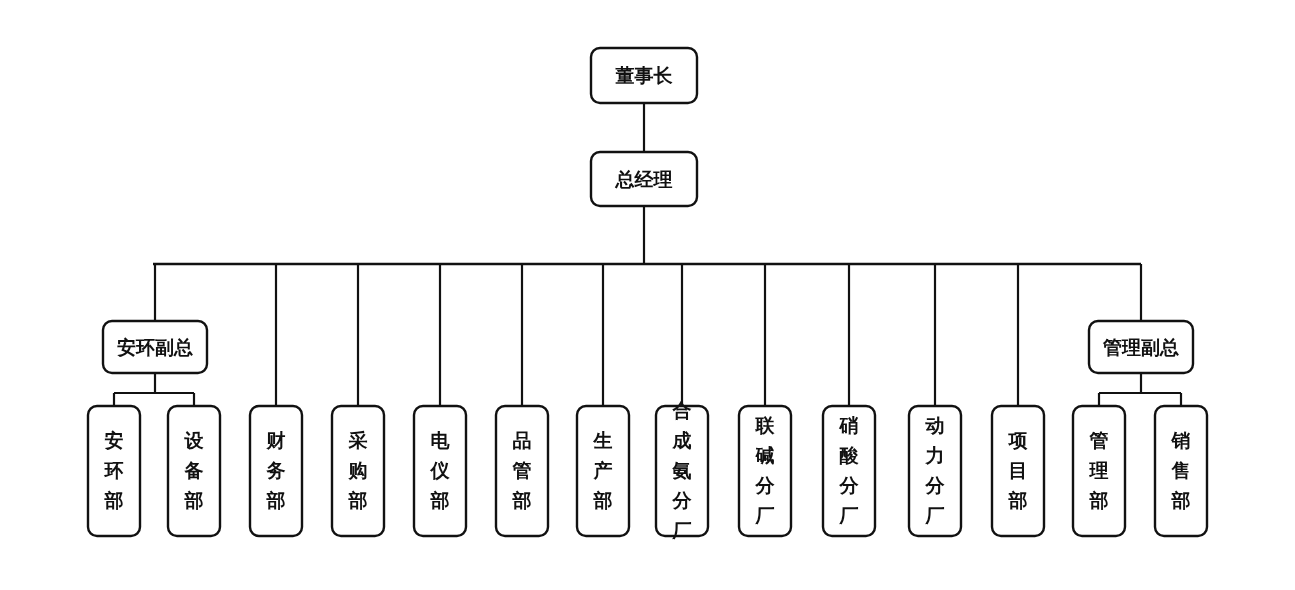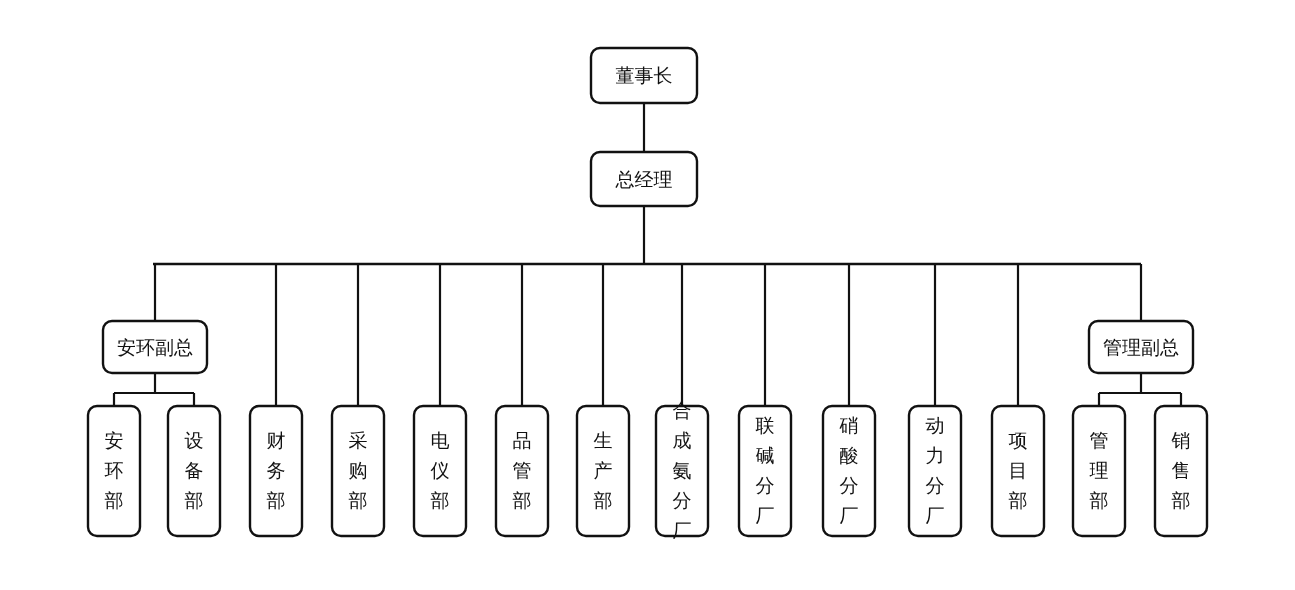--- a/index.html
+++ b/index.html
@@ -12,20 +12,21 @@
     width: 1295px;
     height: 590px;
     font-family: "DejaVu Sans", "Liberation Sans", sans-serif;
     overflow: hidden;
   }
   #chart-root {
     position: relative;
     width: 1044px;
     height: 590px;
     background: #ffffff;
+    font-weight: bold;
   }
   svg#org-svg {
     position: absolute;
     left: 0;
     top: 0;
     width: 1295px;
     height: 590px;
     display: block;
   }
   .node-box {

